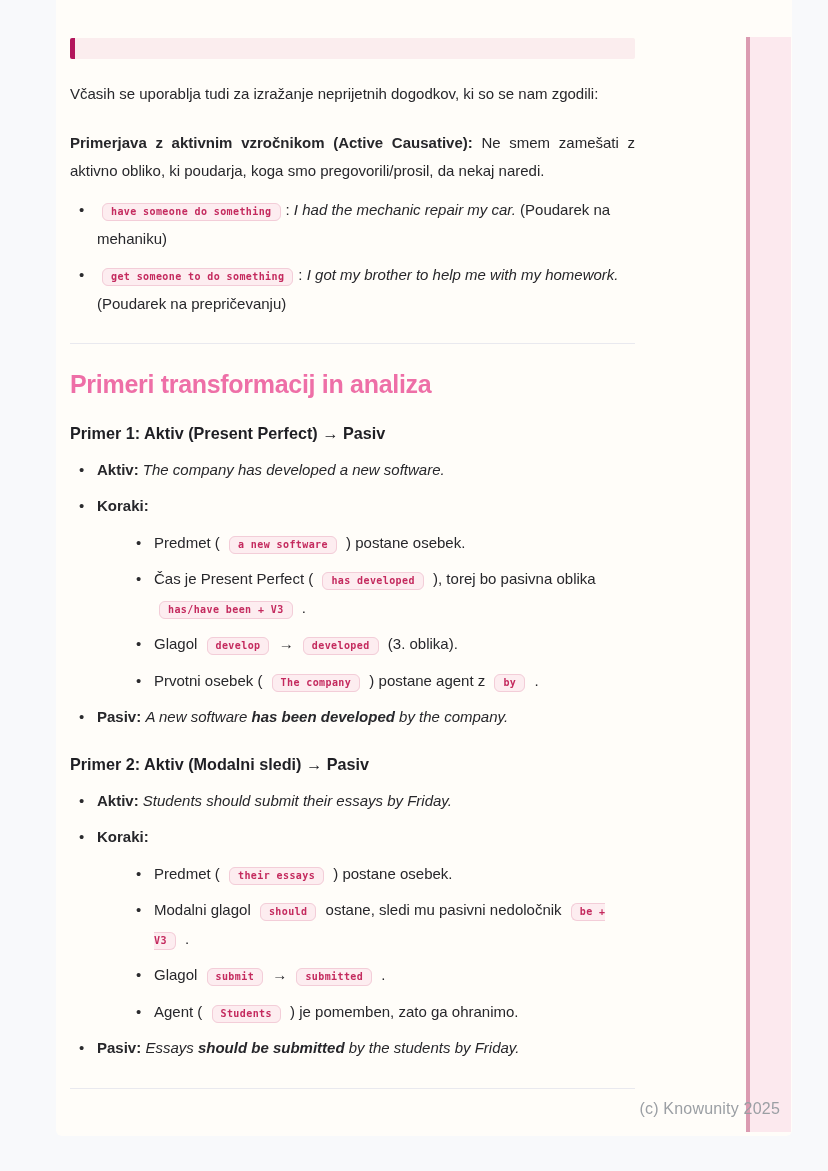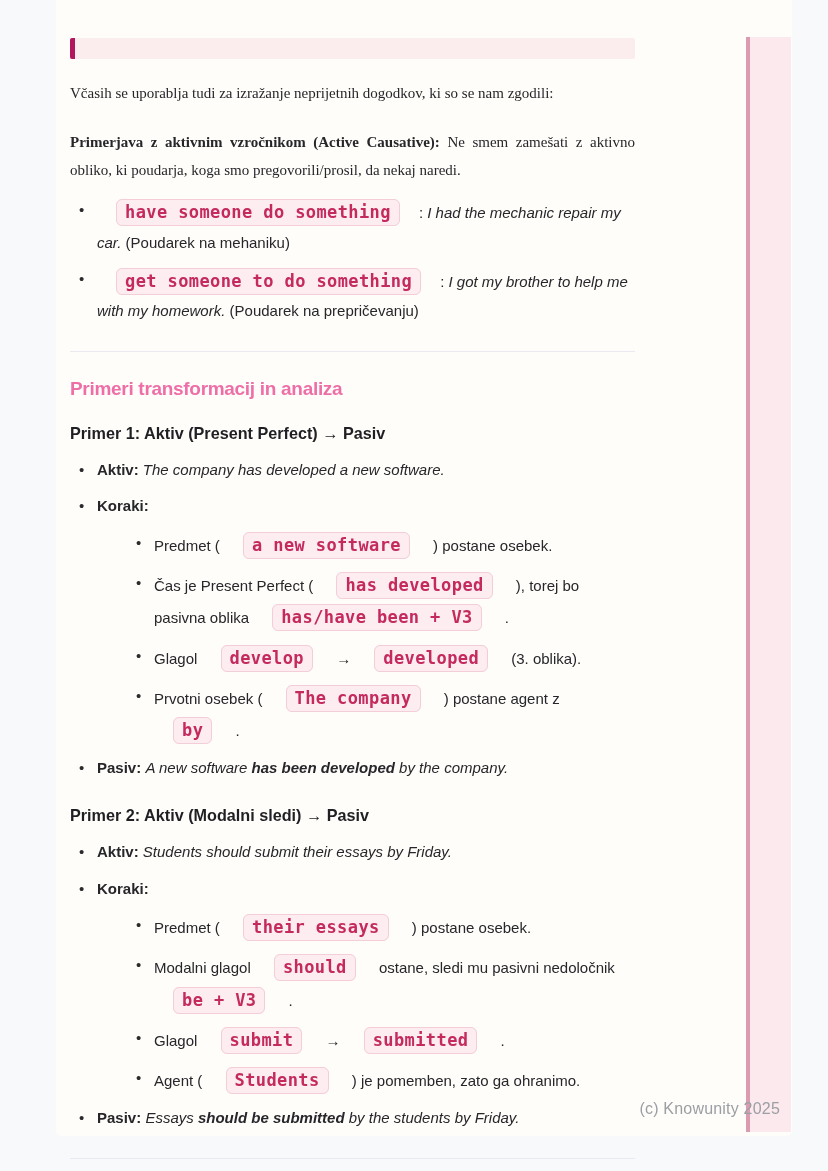--- a/index.html
+++ b/index.html
@@ -29,45 +29,45 @@
     color:var(--body-text,#27272b);
     font-size:15px;
   }
   .quote-band{
     margin-top:38px;height:21px;
     background:var(--quote-bg,#fbedee);
     border-left:5px solid var(--accent-dark,#b2165c);
     border-radius:2px;
   }
   p{margin:21px 0 0;line-height:1.85;}
-  p.justify{text-align:justify;font-family:Liberation Serif, serif;}
+  p.justify{text-align:justify;}
   h2{
-    margin:25px 0 0;font-size:19px;font-weight:700;
+    margin:25px 0 0;font-size:25px;font-weight:700;
     color:var(--heading-pink,#ee6fa7);letter-spacing:-0.3px;line-height:1.25;
   }
   h3{margin:22px 0 0;font-size:16.2px;font-weight:700;color:#1f1f24;line-height:1.3;}
   .rule{margin-top:25px;border-top:1px solid var(--divider,#e9e9ef);height:0;}
   ul{margin:12px 0 0;padding:0;list-style:none;}
   li{position:relative;padding-left:27px;line-height:1.9;}
   li + li{margin-top:8px;}
   li::before{content:"•";position:absolute;left:9px;top:0;color:#2b2b2e;}
   li ul{margin-top:8px;margin-left:30px;}
   .run.plain{font-style:normal;font-weight:400;}
   .run.bold{font-weight:700;}
   .run.italic{font-style:italic;}
   .run.bolditalic{font-weight:700;font-style:italic;}
   .run.code{
     font-family:"DejaVu Sans Mono", monospace;
-    font-size:17px;font-weight:700;letter-spacing:0.4px;
+    font-size:10px;font-weight:700;letter-spacing:0.4px;
     color:var(--chip-text,#c42a5e);
     background:var(--chip-bg,#fdedf0);
     border:1px solid var(--chip-border,#f3cdd8);
     border-radius:6px;
     padding:2px 8px 3px;
-    margin:0 19px;
+    margin:0 5px;
   }
   .watermark{
     position:absolute;right:12px;top:1100px;
     font-size:16px;color:var(--watermark-text,#9b9fa4);
     z-index:2;letter-spacing:0.2px;
   }
 </style>
 </head>
 <body style="--accent-dark: #b2165c; --heading-pink: #ee6fa7; --chip-text: #c42a5e; --chip-bg: #fdedf0; --chip-border: #f3cdd8; --quote-bg: #fbedee; --stripe-line: #db9bb1; --stripe-fill: #fce9ee; --divider: #e9e9ef; --body-text: #27272b; --watermark-text: #9b9fa4;">
 

